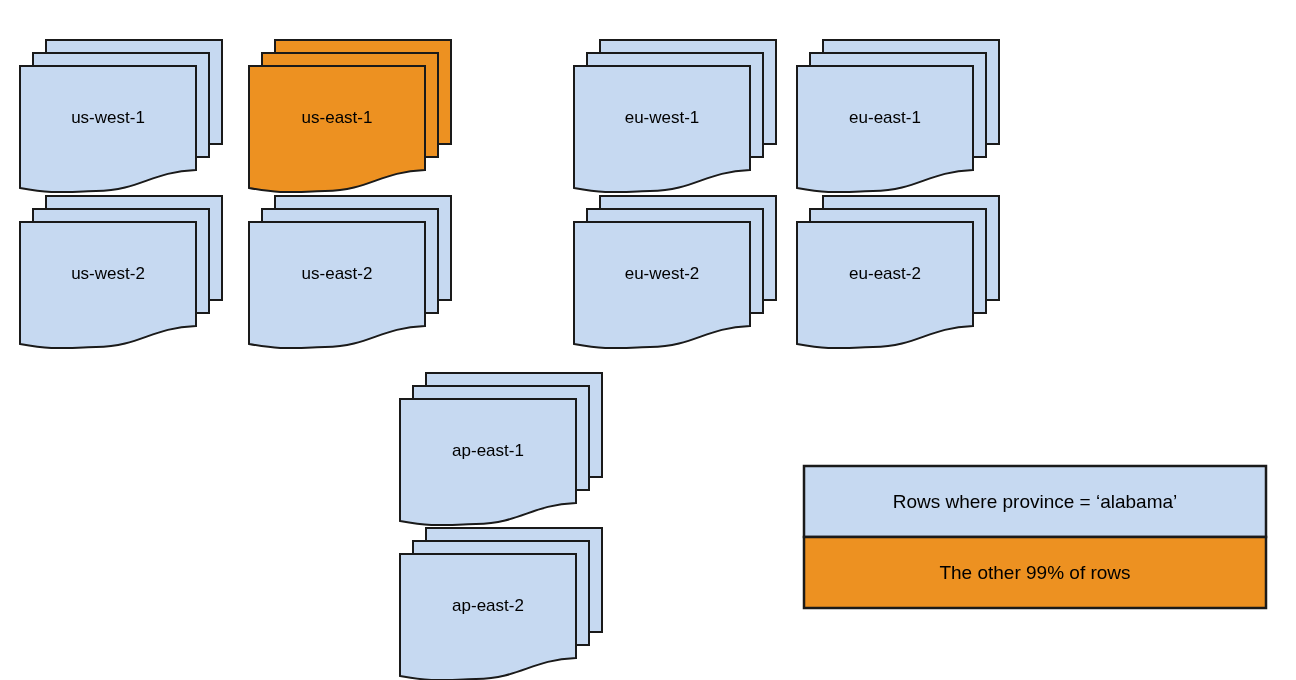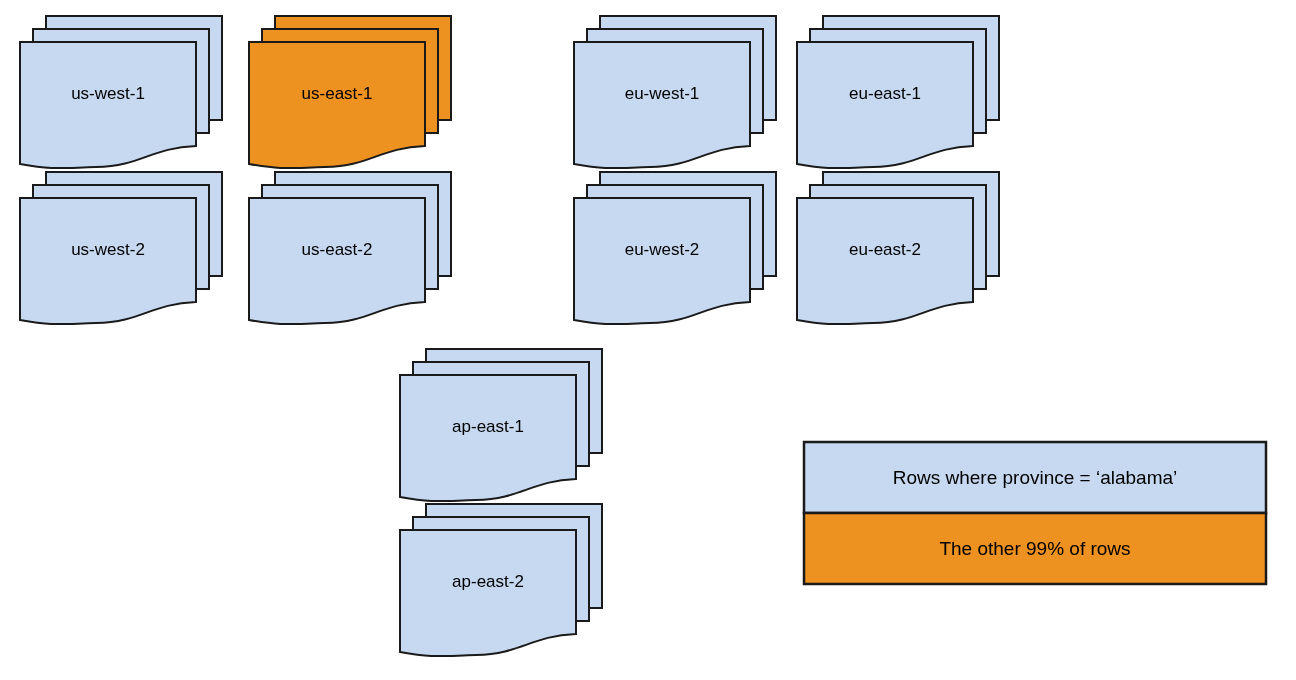--- a/index.html
+++ b/index.html
@@ -11,20 +11,21 @@
   body {
     width: 1296px;
     height: 680px;
     font-family: "Liberation Sans", sans-serif;
     overflow: hidden;
   }
   #canvas {
     position: relative;
     width: 1296px;
     height: 500px;
+    margin-top: 24px;
   }
   svg.diagram {
     position: absolute;
     top: 0;
     left: 0;
     width: 1296px;
     height: 680px;
     display: block;
   }
   .doc-shape {

